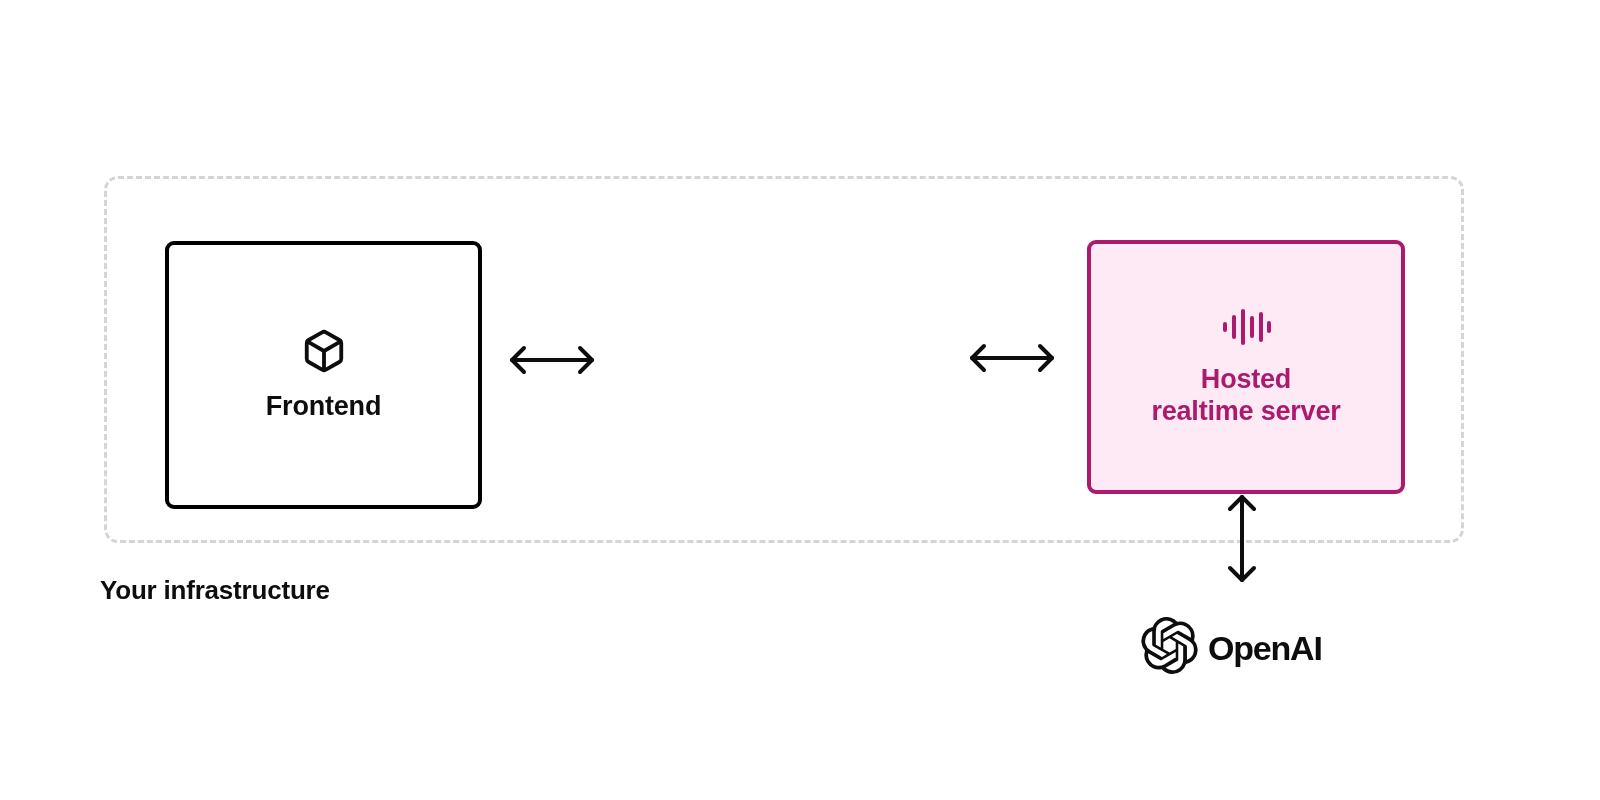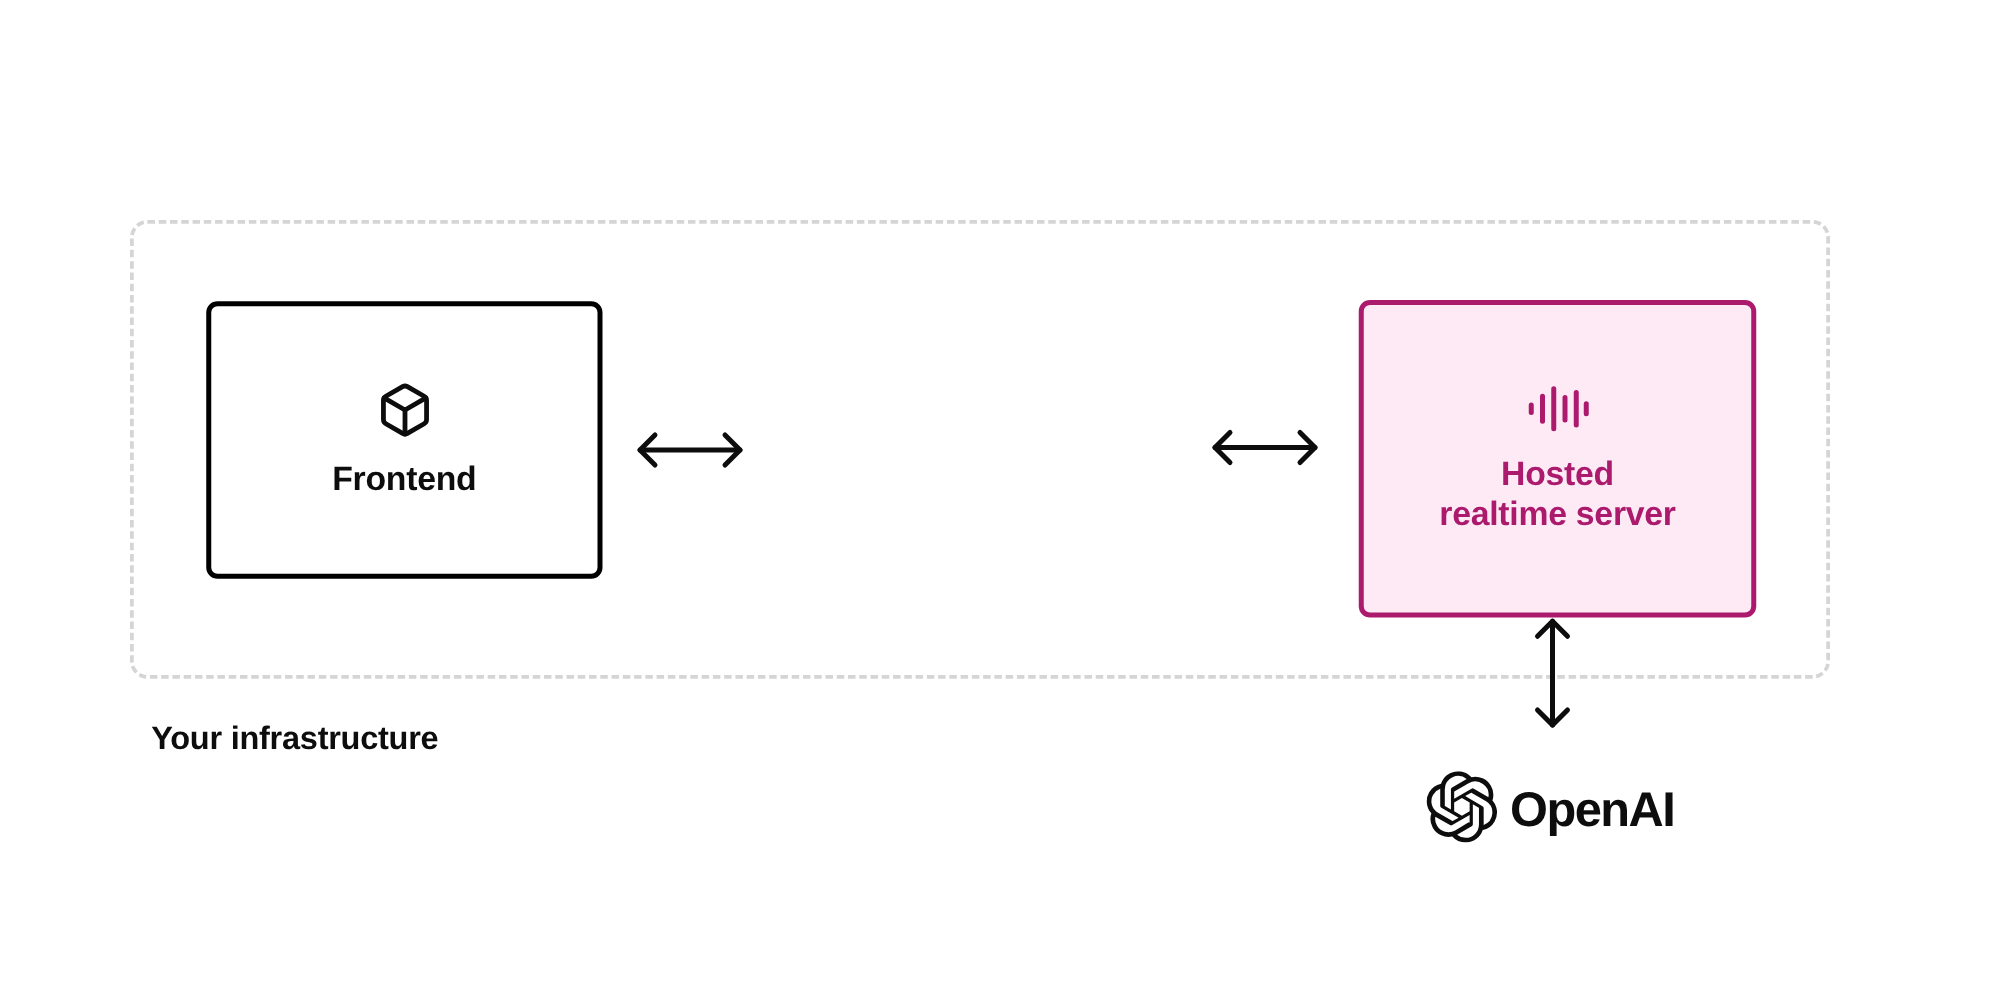--- a/index.html
+++ b/index.html
@@ -26,21 +26,21 @@
     left: 104px;
     top: 176px;
     width: 1360px;
     height: 367px;
     box-sizing: border-box;
     border: 3px dashed #d5d5d5;
     border-radius: 14px;
   }
   .infra-label {
     position: absolute;
-    left: 121px;
+    left: 100px;
     top: 575px;
     font-size: 26px;
     font-weight: bold;
     color: #0d0d0d;
     letter-spacing: -0.2px;
     white-space: nowrap;
   }
 
   
   .node {
@@ -69,41 +69,41 @@
     font-size: 27px;
     font-weight: bold;
     line-height: 1.2;
     text-align: center;
     letter-spacing: -0.2px;
     color: #0d0d0d;
     white-space: pre-line;
   }
   .node.accent .node-label { color: #AC1A6D; }
 
-  #node-frontend { left: 165px; top: 241px; width: 317px; height: 222px; }
+  #node-frontend { left: 165px; top: 241px; width: 317px; height: 268px; }
   #node-backend  { left: 626px; top: 240px; width: 318px; height: 240px; }
   #node-realtime { left: 1087px; top: 240px; width: 318px; height: 254px; }
 
   
   .connector { position: absolute; line-height: 0; }
   #conn-frontend-backend { left: 504px; top: 338px; }
   #conn-backend-realtime { left: 964px; top: 336px; }
   #conn-realtime-openai  { left: 1220px; top: 489px; }
 
   
   .openai-lockup {
     position: absolute;
     left: 1141px;
     top: 617px;
     display: flex;
     align-items: center;
     gap: 10px;
   }
   .openai-word {
-    font-size: 39px;
+    font-size: 34px;
     font-weight: bold;
     letter-spacing: -1.2px;
     color: #0d0d0d;
     line-height: 1;
   }
 </style>
 </head>
 <body>
 
 <div class="canvas">

